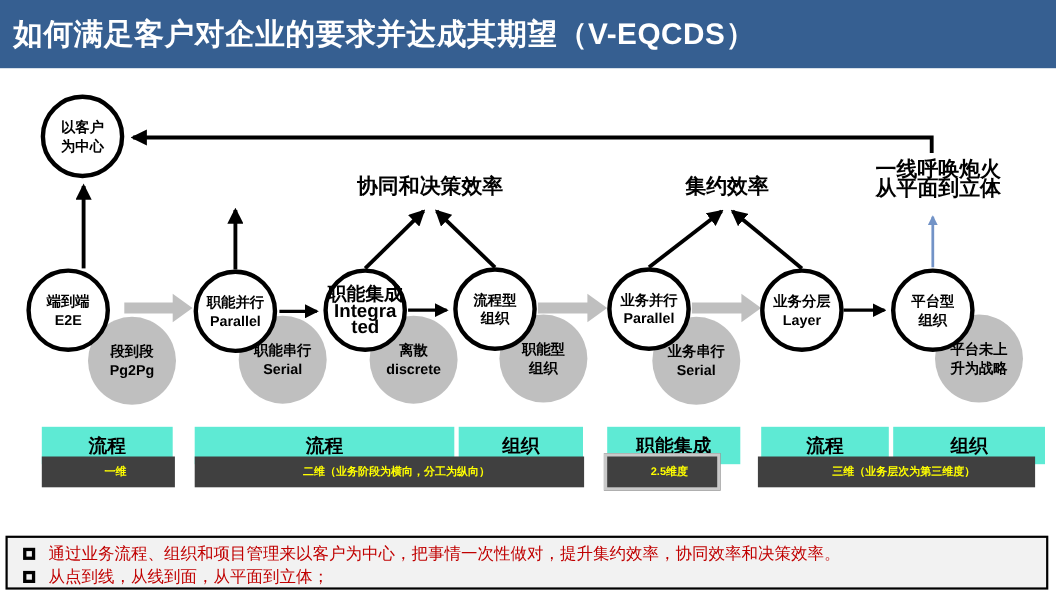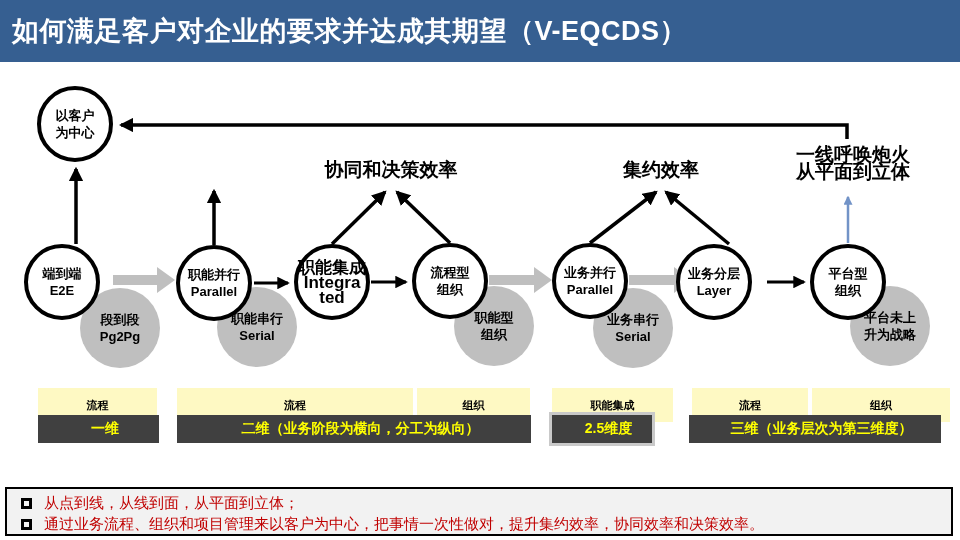--- a/index.html
+++ b/index.html
@@ -24,26 +24,26 @@
   .wnode { position:absolute; z-index:3; background:#fff; border:4px solid #000;
            border-radius:50%; width:76px; height:76px; display:flex; flex-direction:column;
            align-items:center; justify-content:center; text-align:center;
            font-weight:bold; font-size:13px; color:#000; line-height:17px; }
   .wnode.small { font-size:17px; line-height:15px; }
 
   .dlabel { position:absolute; z-index:4; font-weight:bold; font-size:19px; color:#000;
             text-align:center; line-height:17px; white-space:nowrap; }
 
   
-  .graybar { position:absolute; background:#fef9c3; height:34px; top:388px; z-index:2;
+  .graybar { position:absolute; background:#5eead4; height:34px; top:388px; z-index:2;
              display:flex; align-items:center; justify-content:center;
-             font-size:11px; font-weight:bold; color:#000; }
+             font-size:17px; font-weight:bold; color:#000; }
   .darkbar { position:absolute; background:#404040; height:28px; top:415px; z-index:2;
              display:flex; align-items:center; justify-content:center;
-             font-size:14px; font-weight:bold; color:#FFFF00; white-space:nowrap;padding-left:13px; }
+             font-size:10px; font-weight:bold; color:#FFFF00; white-space:nowrap;padding-left:13px; }
   .darkbar.outlined { top:412px; height:34px; border:3px solid #C9C9C9; }
 
   
   .notes { position:absolute; left:5px; top:487px; width:948px; height:49px;
            background:#F2F2F2; border:2px solid #000; padding:4px 0 0 14px; }
   .note-row { display:flex; align-items:center; height:21px; }
   .bullet { width:11px; height:11px; border:3px solid #000; background:transparent;
             margin-right:12px; flex:0 0 auto; }
   .note-text { color:#C00000; font-size:15px; white-space:nowrap; }
 </style>
@@ -92,20 +92,24 @@
     </svg>
 
     <div class="gnode" style="left:80px;top:226px">
       <span>段到段</span>
       <span>Pg2Pg</span>
     </div>
     <div class="gnode" style="left:217px;top:225px">
       <span>职能串行</span>
       <span>Serial</span>
     </div>
+    <div class="gnode" style="left:336px;top:225px">
+      <span>离散</span>
+      <span>discrete</span>
+    </div>
     <div class="gnode" style="left:454px;top:224px">
       <span>职能型</span>
       <span>组织</span>
     </div>
     <div class="gnode" style="left:593px;top:226px">
       <span>业务串行</span>
       <span>Serial</span>
     </div>
     <div class="gnode" style="left:850px;top:224px">
       <span>平台未上</span>
@@ -130,21 +134,21 @@
       <span>ted</span>
     </div>
     <div class="wnode" style="left:412px;top:181px">
       <span>流程型</span>
       <span>组织</span>
     </div>
     <div class="wnode" style="left:552px;top:181px">
       <span>业务并行</span>
       <span>Parallel</span>
     </div>
-    <div class="wnode" style="left:676px;top:182px">
+    <div class="wnode" style="left:691px;top:182px">
       <span>业务分层</span>
       <span>Layer</span>
     </div>
     <div class="wnode" style="left:810px;top:182px">
       <span>平台型</span>
       <span>组织</span>
     </div>
 
     <div class="dlabel" style="left:317px;top:99px;width:148px">协同和决策效率</div>
     <div class="dlabel" style="left:611px;top:99px;width:100px">集约效率</div>
@@ -166,21 +170,21 @@
     <div class="darkbar outlined" style="left:549px;width:106px">2.5维度</div>
 
     <div class="graybar" style="left:692px;width:116px">流程</div>
     <div class="graybar" style="left:812px;width:138px">组织</div>
     <div class="darkbar" style="left:689px;width:252px">三维（业务层次为第三维度）</div>
   </div>
 
   <div class="notes">
     <div class="note-row">
       <span class="bullet"></span>
-      <span class="note-text">从点到线，从线到面，从平面到立体；</span>
+      <span class="note-text">通过业务流程、组织和项目管理来以客户为中心，把事情一次性做对，提升集约效率，协同效率和决策效率。</span>
     </div>
     <div class="note-row">
       <span class="bullet"></span>
-      <span class="note-text">通过业务流程、组织和项目管理来以客户为中心，把事情一次性做对，提升集约效率，协同效率和决策效率。</span>
+      <span class="note-text">从点到线，从线到面，从平面到立体；</span>
     </div>
   </div>
 
 </div>
 
 </body></html>

